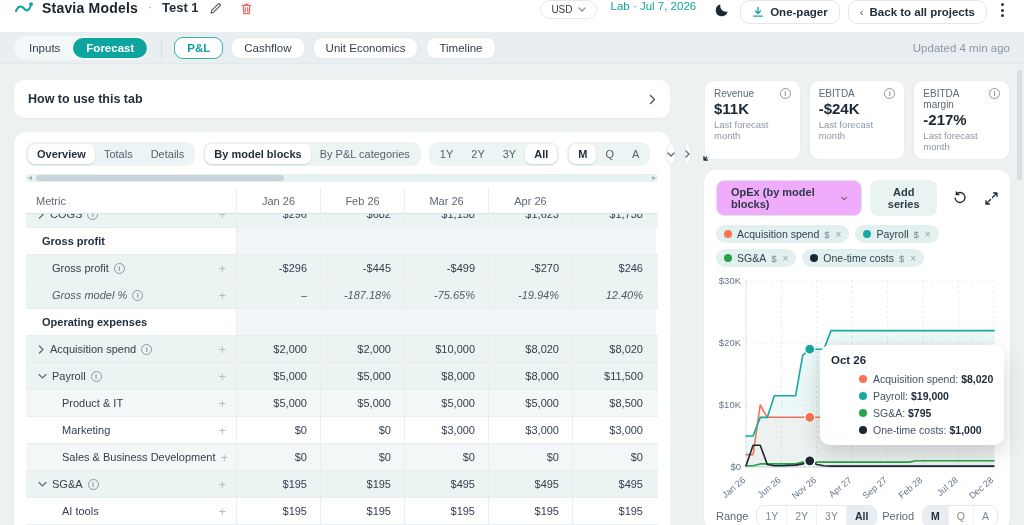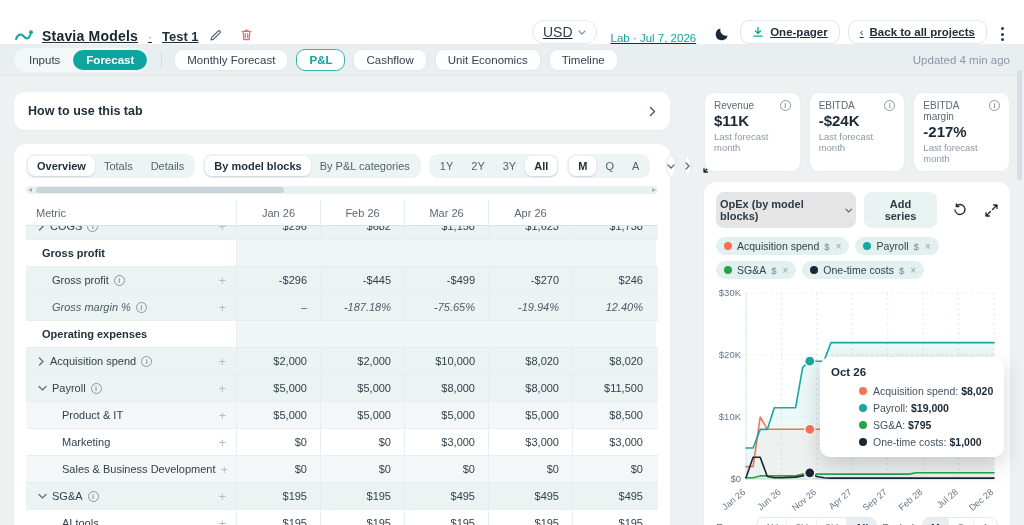--- a/index.html
+++ b/index.html
@@ -1,27 +1,27 @@
 <!DOCTYPE html>
 <html><head>
 <meta charset="utf-8">
 <style>
   * { margin:0; padding:0; box-sizing:border-box; }
   html,body { width:1024px; height:525px; overflow:hidden; }
   body { font-family:"Liberation Sans","DejaVu Sans",sans-serif; background:#edf1f2; color:#1f2d3a; }
   svg { display:block; }
 
   
-  .topbar { height:44px; background:#fff; display:flex; align-items:flex-end; padding:0 14px; gap:8px;text-decoration:underline; }
+  .topbar { height:32px; background:#fff; display:flex; align-items:flex-start; padding:0 14px; gap:8px; }
   .app-name { font-size:14px; font-weight:bold; color:#17222e; letter-spacing:.2px; }
   .tb-sep { color:#8b98a4; font-size:12px; margin:0 2px; }
   .project-name { font-size:13px; font-weight:600; color:#22303c; }
   .icon-btn { background:none; border:none; cursor:pointer; display:flex; align-items:center; padding:2px; }
   .spacer { flex:1; }
-  .usd-pill { display:flex; align-items:center; gap:5px; border:1px solid #e2e8ec; border-radius:14px; padding:3px 10px; font-size:14px; color:#33414d; background:#fff; cursor:pointer; }
+  .usd-pill { display:flex; align-items:center; gap:5px; border:1px solid #e2e8ec; border-radius:14px; padding:3px 10px; font-size:10px; color:#33414d; background:#fff; cursor:pointer; }
   .plan-label { color:#12a49e; font-size:11.5px; margin:0 8px 0 6px; }
   .pill-btn { display:flex; align-items:center; gap:6px; border:1px solid #e2e8ec; border-radius:9px; padding:5px 11px; font-size:11.5px; font-weight:600; color:#22303c; background:#fff; cursor:pointer; }
   .kebab { display:flex; flex-direction:column; gap:2.5px; padding:3px 6px; cursor:pointer; }
   .kebab i { width:3px; height:3px; border-radius:50%; background:#2b3a46; }
 
   
   .tabbar { height:32px; background:#e9eef0; border-bottom:1px solid #e2e8ea; display:flex; align-items:center; padding:0 14px; gap:8px; }
   .primary-group { display:flex; align-items:center; background:#f2f7f7; border-radius:16px; padding:2px; }
   .ptab { font-size:11.5px; color:#34424e; padding:4px 13px; border-radius:14px; cursor:pointer; }
   .ptab.active { background:#0ca69f; color:#fff; font-weight:bold; }
@@ -72,21 +72,21 @@
 
   
   .kpis { display:flex; gap:8px; margin-bottom:10px; }
   .kpi { flex:1; background:#fff; border:1px solid #e9eef0; border-radius:10px; padding:7px 9px; }
   .kpi-top { display:flex; justify-content:space-between; align-items:flex-start; font-size:10px; color:#5b6a76;gap:12px; }
   .kpi-value { font-size:15px; font-weight:bold; color:#1b2936; margin-top:1px; }
   .kpi-cap { font-size:9.5px; color:#8b98a4; margin-top:2px; }
 
   .chart-card { background:#fff; border-radius:12px; padding:10px 12px; height:360px; box-shadow:0 1px 2px rgba(20,40,50,.04); }
   .chart-head { display:flex; align-items:center; gap:8px; }
-  .dataset-select { display:flex; align-items:center; gap:7px; border:1px solid #dfe6e9; border-radius:8px; padding:5px 3px; font-size:11px; font-weight:600; color:#2b3a46; cursor:pointer; background:#e5e5e5; }
+  .dataset-select { display:flex; align-items:center; gap:7px; border:1px solid #dfe6e9; border-radius:8px; padding:5px 14px; font-size:11px; font-weight:600; color:#2b3a46; cursor:pointer; background:#f0abfc; }
   .add-series { background:#e9f3f2; border:none; border-radius:8px; padding:6px 10px; font-size:11px; font-weight:600; color:#2b3a46; cursor:pointer; }
   .chips { display:flex; flex-wrap:wrap; gap:6px; margin-top:9px; }
   .chip { background:#e2f0ef; border-radius:12px; padding:3px 8px; font-size:10.5px; color:#33424e; display:inline-flex; align-items:center; gap:5px; cursor:pointer; }
   .chip .dot { width:8px; height:8px; border-radius:50%; flex:none; }
   .chip .cur { color:#76858f; font-size:9.5px; }
   .chip .x { color:#93a1ab; font-size:10px; margin-left:1px; }
   .chart-wrap { position:relative; margin-top:4px; height:232px; }
   .tooltip { position:absolute; left:104px; top:74px; width:184px; background:#fff; border-radius:10px; box-shadow:0 8px 22px rgba(15,30,40,.18); padding:9px 11px; z-index:5; }
   .tt-title { font-size:11.5px; font-weight:bold; color:#1b2936; margin-bottom:7px; }
   .tt-row { display:flex; align-items:center; gap:6px; font-size:10.5px; color:#45535f; margin-top:5px; white-space:nowrap;margin-left:28px; }
@@ -163,21 +163,20 @@
     </div>
 </div>
 
 <div class="tabbar">
   <div class="primary-group" id="primary-tabs">
       <div class="ptab">Inputs</div>
       <div class="ptab active">Forecast</div>
     </div>
   <div class="vdiv"></div>
   <div id="secondary-tabs" style="display:flex;gap:8px">
-      <div class="stab">Monthly Forecast</div>
       <div class="stab active">P&amp;L</div>
       <div class="stab">Cashflow</div>
       <div class="stab">Unit Economics</div>
       <div class="stab">Timeline</div>
     </div>
   <span class="updated">Updated 4 min ago</span>
 </div>
 
 <div class="content">
 
@@ -275,21 +274,21 @@
               <span class="plus">+</span>
             </div>
             <div class="vcell">-$296</div>
             <div class="vcell">-$445</div>
             <div class="vcell">-$499</div>
             <div class="vcell">-$270</div>
             <div class="vcell">$246</div>
           </div>
           <div class="trow parent ratio">
             <div class="mcell noarrow">
-              <span class="mlabel">Gross margin %</span>
+              <span class="mlabel">Gross model %</span>
               <span class="info">i</span>
               <span class="plus">+</span>
             </div>
             <div class="vcell">–</div>
             <div class="vcell">-187.18%</div>
             <div class="vcell">-75.65%</div>
             <div class="vcell">-19.94%</div>
             <div class="vcell">12.40%</div>
           </div>
           <div class="trow">

